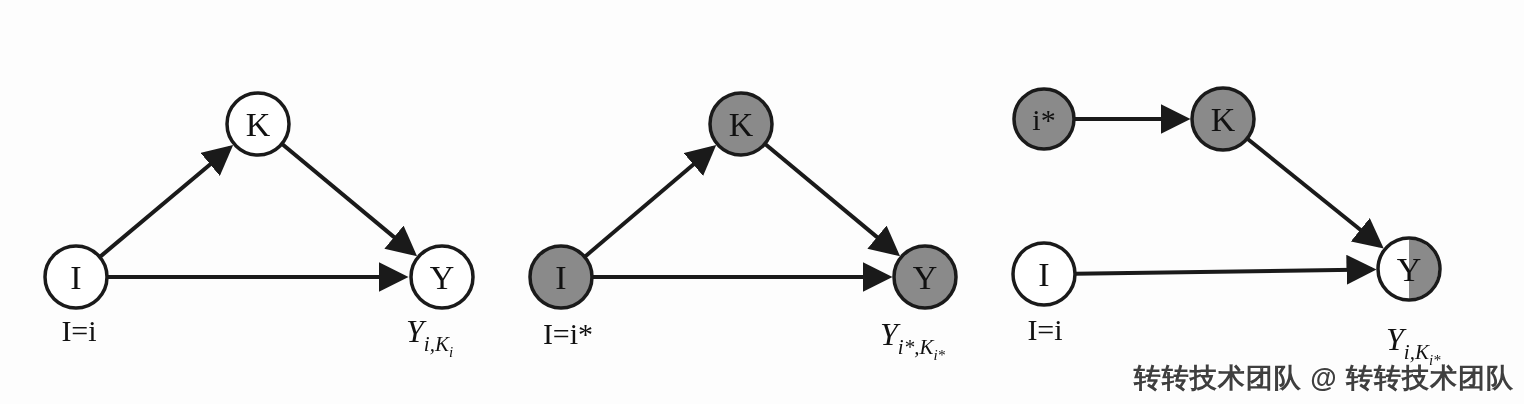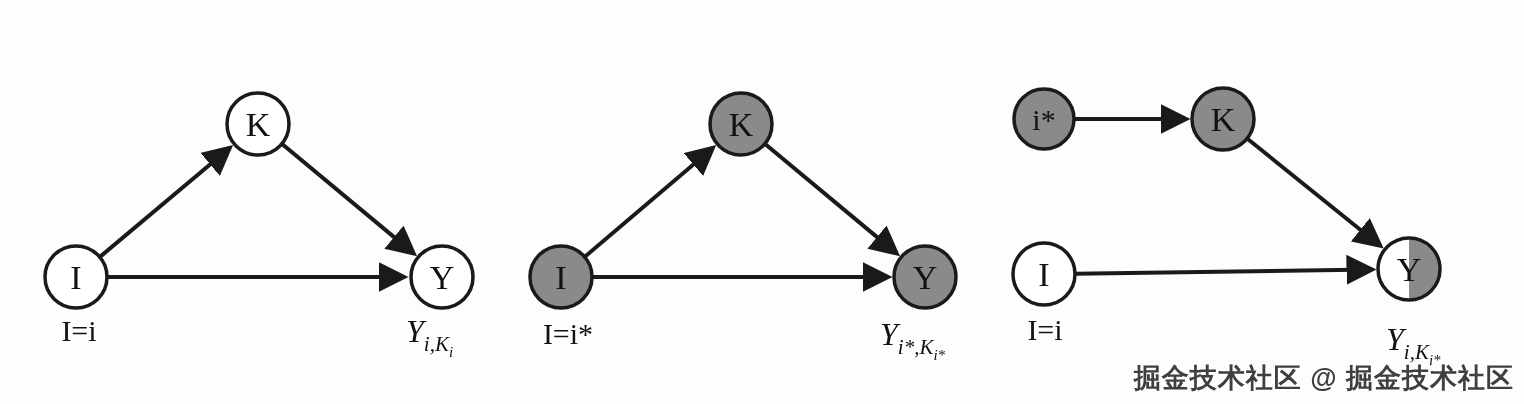--- a/index.html
+++ b/index.html
@@ -91,14 +91,14 @@
       <path d="M 1409 239.5 A 29.5 29.5 0 0 1 1409 298.5 Z" stroke="none" fill="#8a8a8a"></path>
       <circle class="node-outline" cx="1409" cy="269" r="31"></circle>
       <text class="nlabel" x="1409" y="281">Y</text>
 
       <text class="cond" x="1045" y="340">I=i</text>
 
       <text class="outcome" x="1386" y="350"><tspan>Y</tspan><tspan dy="9" font-size="21">i,K</tspan><tspan dy="6" font-size="15">i*</tspan></text>
     </g>
   </svg>
 
-  <div class="watermark">掘金技术社区 @ 掘金技术社区</div>
+  <div class="watermark">转转技术团队 @ 转转技术团队</div>
 </div>
 
 </body></html>

